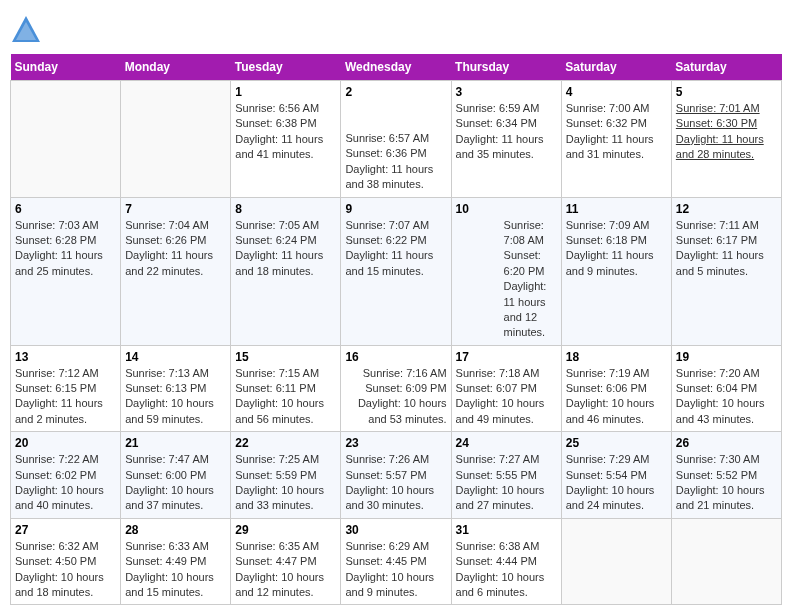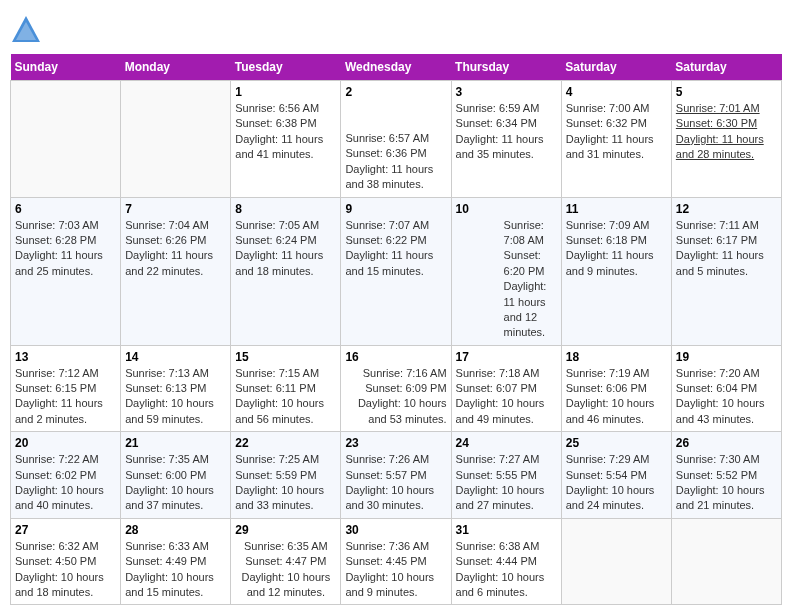--- a/index.html
+++ b/index.html
@@ -251,21 +251,21 @@
       </tr>
       <tr>
         <td>
           <span class="day-num">20</span>
           <div class="day-info" style="white-space: pre-line;">Sunrise: 7:22 AM
 Sunset: 6:02 PM
 Daylight: 10 hours and 40 minutes.</div>
         </td>
         <td>
           <span class="day-num">21</span>
-          <div class="day-info" style="white-space: pre-line;">Sunrise: 7:35 AM
+          <div class="day-info" style="white-space: pre-line;">Sunrise: 7:47 AM
 Sunset: 6:00 PM
 Daylight: 10 hours and 37 minutes.</div>
         </td>
         <td>
           <span class="day-num">22</span>
           <div class="day-info" style="white-space: pre-line;">Sunrise: 7:25 AM
 Sunset: 5:59 PM
 Daylight: 10 hours and 33 minutes.</div>
         </td>
         <td>
@@ -301,27 +301,27 @@
 Daylight: 10 hours and 18 minutes.</div>
         </td>
         <td>
           <span class="day-num">28</span>
           <div class="day-info" style="white-space: pre-line;">Sunrise: 6:33 AM
 Sunset: 4:49 PM
 Daylight: 10 hours and 15 minutes.</div>
         </td>
         <td>
           <span class="day-num">29</span>
-          <div class="day-info" style="white-space: pre-line; text-align: center;">Sunrise: 6:35 AM
+          <div class="day-info" style="white-space: pre-line;">Sunrise: 6:35 AM
 Sunset: 4:47 PM
 Daylight: 10 hours and 12 minutes.</div>
         </td>
         <td>
           <span class="day-num">30</span>
-          <div class="day-info" style="white-space: pre-line;">Sunrise: 7:36 AM
+          <div class="day-info" style="white-space: pre-line;">Sunrise: 6:29 AM
 Sunset: 4:45 PM
 Daylight: 10 hours and 9 minutes.</div>
         </td>
         <td>
           <span class="day-num">31</span>
           <div class="day-info" style="white-space: pre-line;">Sunrise: 6:38 AM
 Sunset: 4:44 PM
 Daylight: 10 hours and 6 minutes.</div>
         </td>
         <td class="empty"></td>

